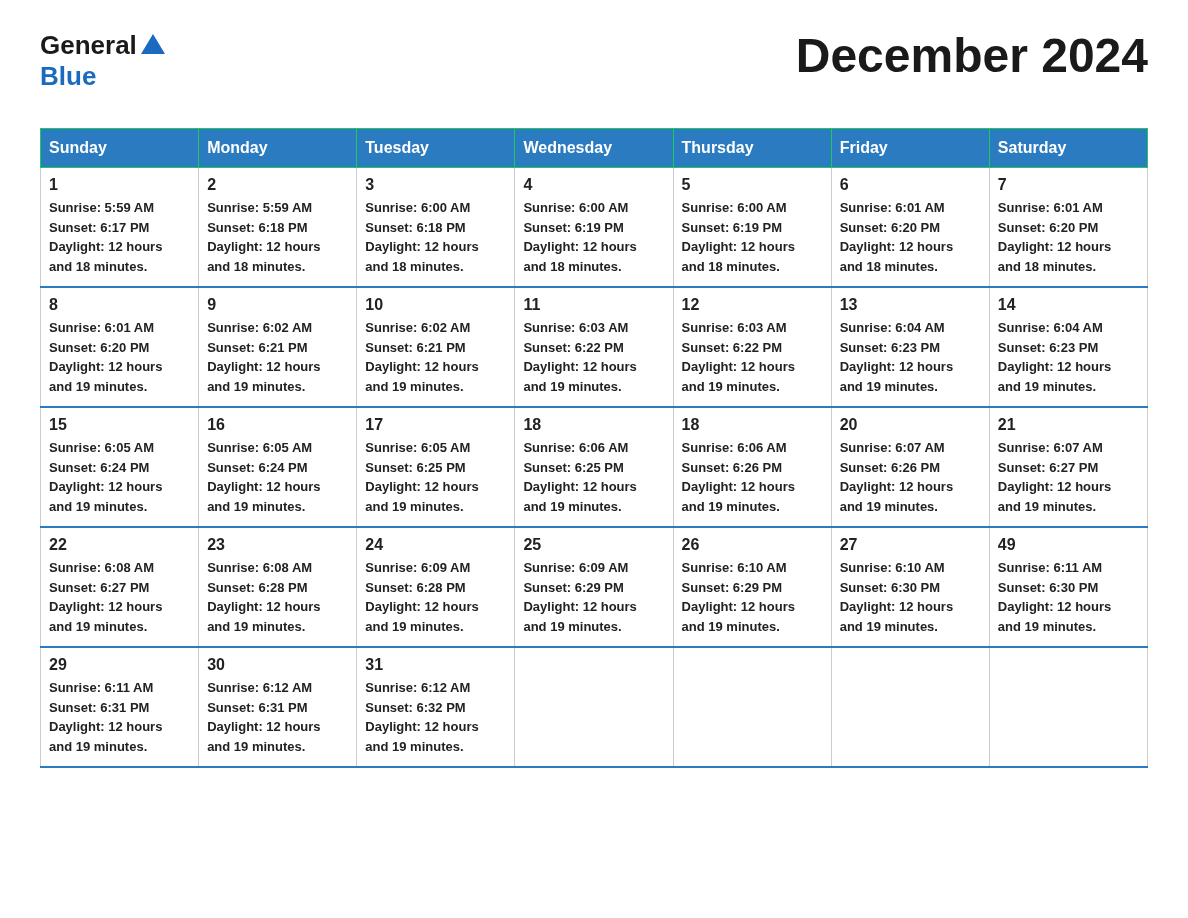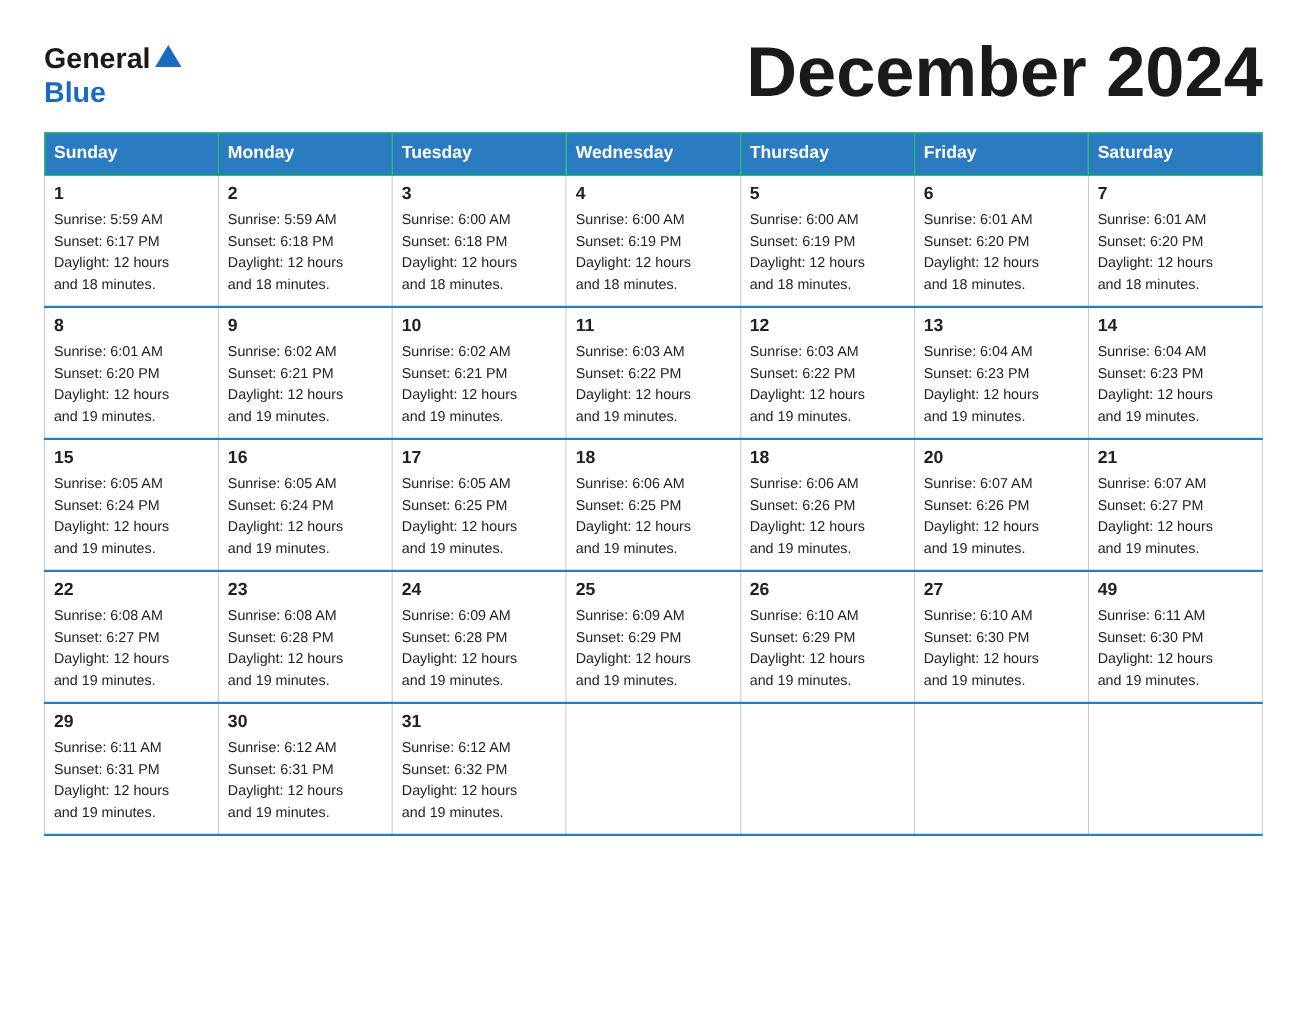--- a/index.html
+++ b/index.html
@@ -6,22 +6,22 @@
     body {
       font-family: Arial, sans-serif;
       background: #fff;
       padding: 30px 40px;
       width: 1188px;
       min-height: 918px;
     }
     .header {
       display: flex;
       justify-content: space-between;
-      align-items: flex-end;
-      margin-bottom: 20px;
+      align-items: flex-start;
+      margin-bottom: 36px;
     }
     .logo-text-general {
       font-size: 26px;
       font-weight: bold;
       color: #1a1a1a;
     }
     .logo-text-blue {
       font-size: 26px;
       font-weight: bold;
       color: #1a6bbf;
@@ -31,21 +31,21 @@
       flex-direction: column;
     }
     .logo-row1 {
       display: flex;
       align-items: center;
     }
     .title-section {
       text-align: right;
     }
     .month-title {
-      font-size: 64px;
+      font-size: 48px;
       font-weight: bold;
       color: #1a1a1a;
       line-height: 1.1;
     }
     .location {
       font-size: 22px;
       color: #555;
       margin-top: 4px;
     }
     table {
@@ -76,20 +76,21 @@
     .day-num {
       font-size: 16px;
       font-weight: bold;
       margin-bottom: 4px;
       display: block;
     }
     .day-info {
       font-size: 13px;
       line-height: 1.5;
       color: #222;
+      font-weight: bold;
     }
     tbody tr td:empty {
       background: #fff;
     }
     .last-row td {
       height: 120px;
     }
   </style>
 </head>
 <body>

